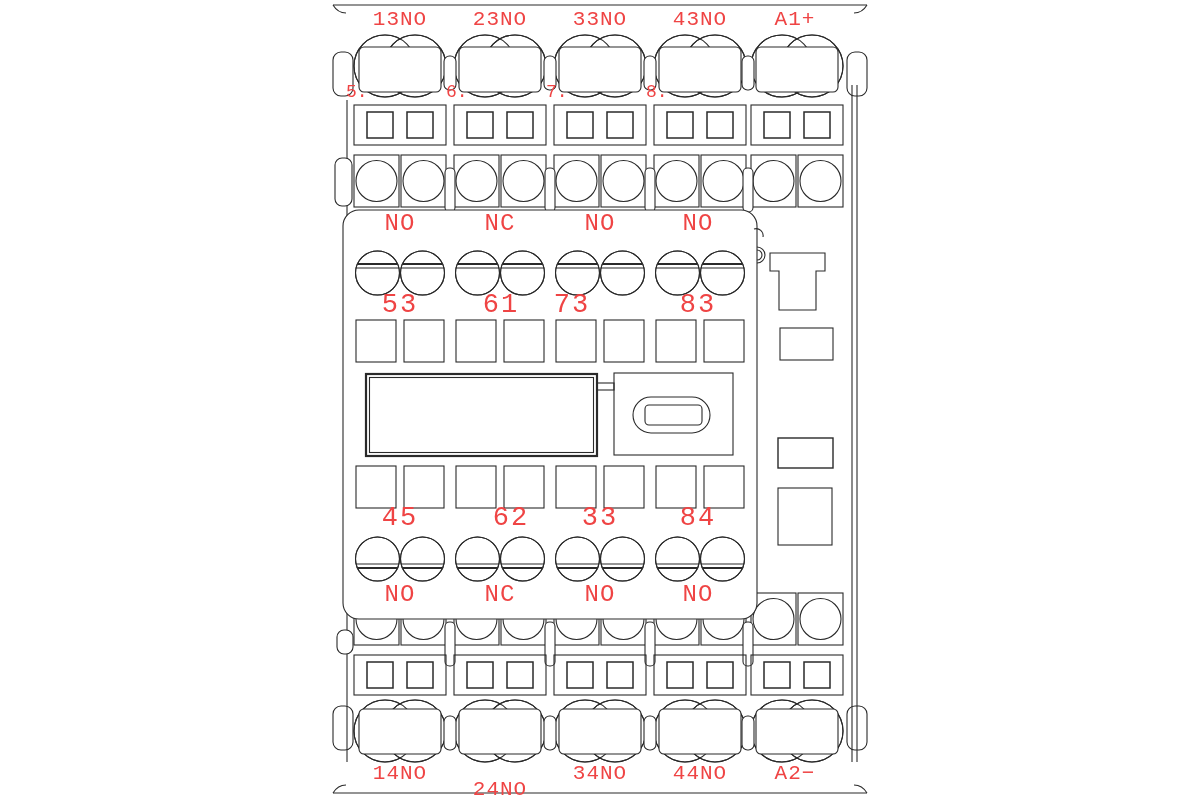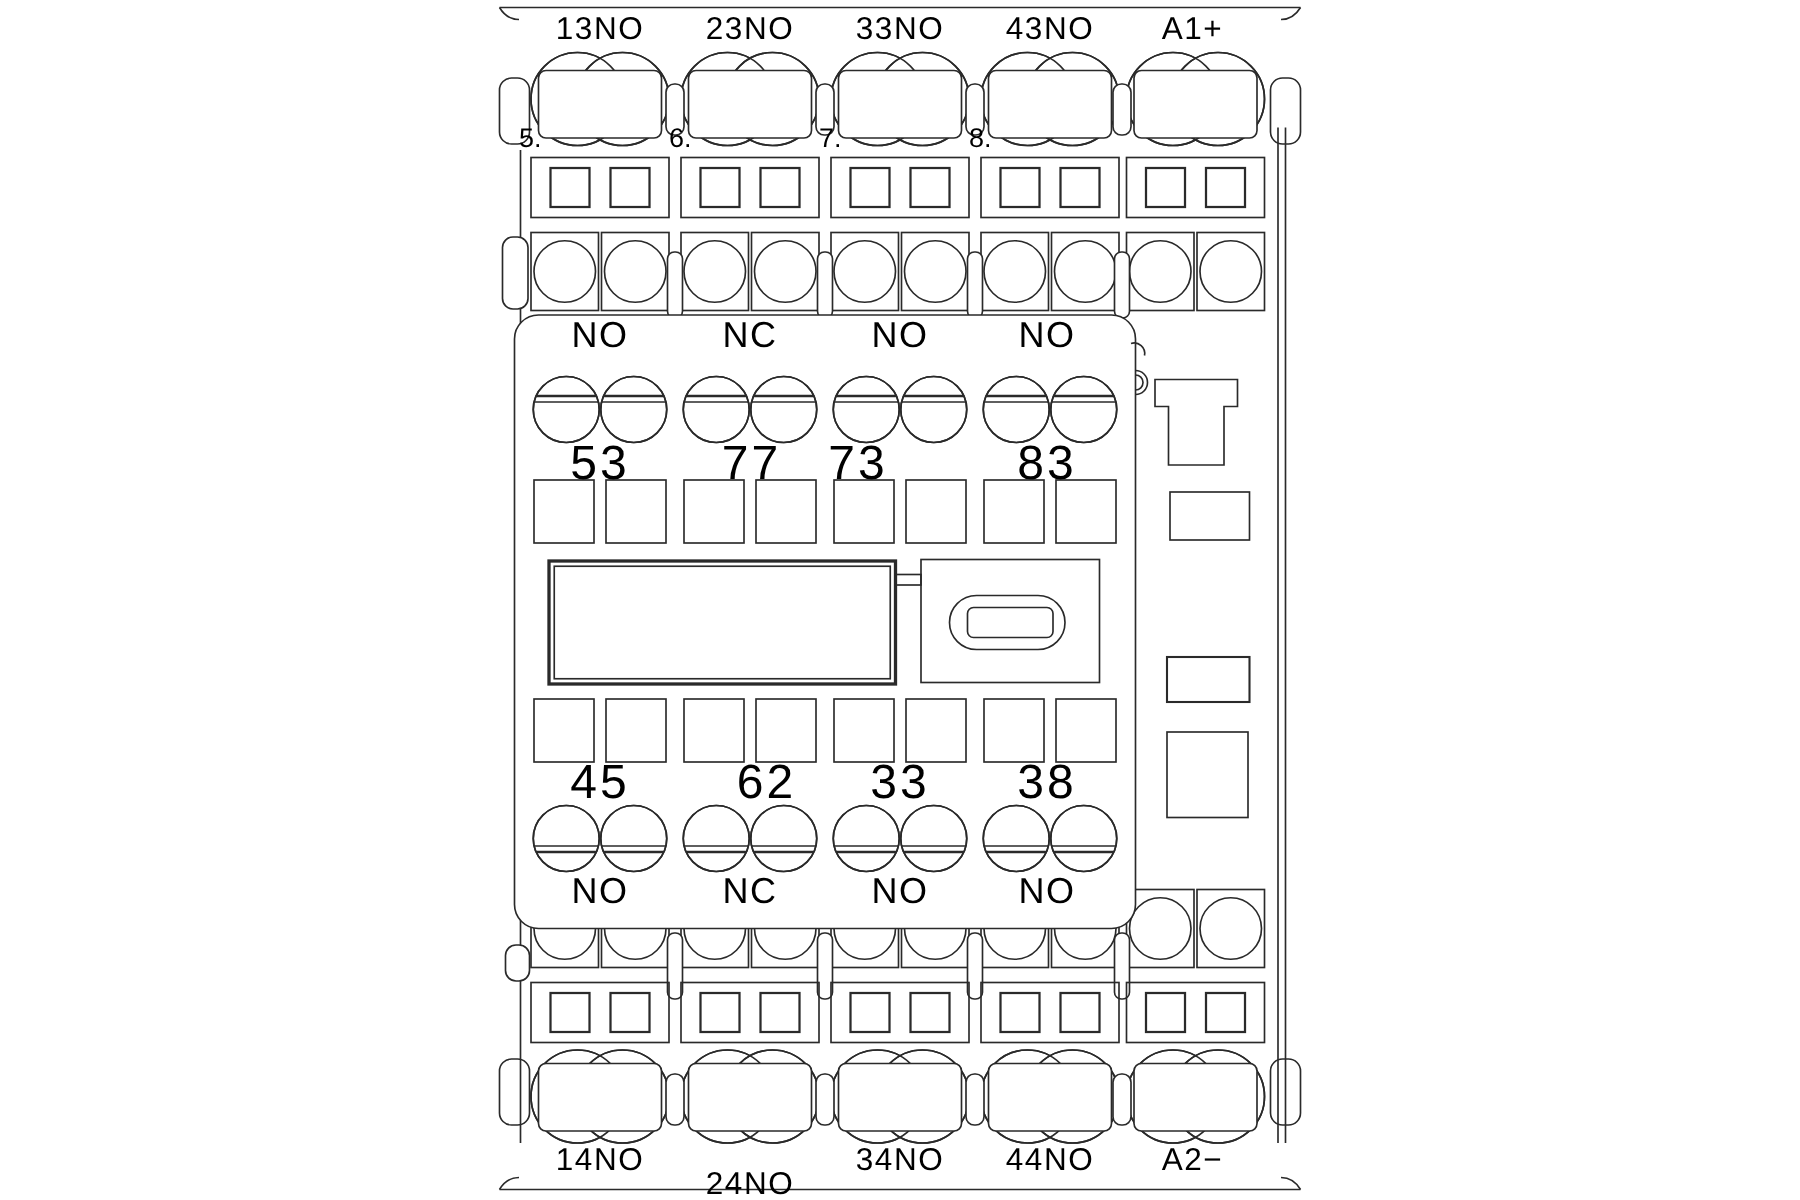--- a/index.html
+++ b/index.html
@@ -1,25 +1,25 @@
 <!DOCTYPE html>
 <html><head>
 <meta charset="utf-8">
 <style>
   html,body{margin:0;padding:0;background:#ffffff;}
   .stage{position:relative;width:1200px;height:800px;background:#ffffff;overflow:hidden;
          font-family:"DejaVu Sans",sans-serif;}
   #art{position:absolute;left:0;top:0;}
   .labels{position:absolute;left:0;top:0;width:100%;height:100%;pointer-events:none;}
-  .lbl{position:absolute;color:#000000;white-space:nowrap;transform:translateX(-50%);
-       font-family:Liberation Sans, sans-serif;}
+  .lbl{position:absolute;color:#ef4444;white-space:nowrap;transform:translateX(-50%);
+       font-family:Liberation Mono, monospace;}
   .term{font-size:21px;letter-spacing:1px;}
   .cnum{font-size:18px;transform:none;letter-spacing:0;}
   .ctype{font-size:24px;letter-spacing:1px;}
-  .cnumber{font-size:32px;letter-spacing:2px;}
+  .cnumber{font-size:27px;letter-spacing:2px;}
 </style>
 </head>
 <body>
 
 <div class="stage">
   <svg id="art" width="1200" height="800" viewBox="0 0 1200 800">
       <g>
         <line x1="333" y1="5" x2="867" y2="5" stroke="#2a2a2a" stroke-width="1.1" fill="none"></line>
         <path d="M333,5 C336,10 340,13 346,13" stroke="#2a2a2a" stroke-width="1.1" fill="none"></path>
         <path d="M867,5 C864,10 860,13 854,13" stroke="#2a2a2a" stroke-width="1.1" fill="none"></path>
@@ -312,28 +312,28 @@
     <span class="lbl cnum" style="left:446px;top:82px">6.</span>
     <span class="lbl cnum" style="left:546px;top:82px">7.</span>
     <span class="lbl cnum" style="left:646px;top:82px">8.</span>
 
     <span class="lbl ctype" style="left:400px;top:210px">NO</span>
     <span class="lbl ctype" style="left:500px;top:210px">NC</span>
     <span class="lbl ctype" style="left:600px;top:210px">NO</span>
     <span class="lbl ctype" style="left:698px;top:210px">NO</span>
 
     <span class="lbl cnumber" style="left:400px;top:290px">53</span>
-    <span class="lbl cnumber" style="left:501px;top:290px">77</span>
+    <span class="lbl cnumber" style="left:501px;top:290px">61</span>
     <span class="lbl cnumber" style="left:572px;top:290px">73</span>
     <span class="lbl cnumber" style="left:698px;top:290px">83</span>
 
     <span class="lbl cnumber" style="left:400px;top:503px">45</span>
     <span class="lbl cnumber" style="left:511px;top:503px">62</span>
     <span class="lbl cnumber" style="left:600px;top:503px">33</span>
-    <span class="lbl cnumber" style="left:698px;top:503px">38</span>
+    <span class="lbl cnumber" style="left:698px;top:503px">84</span>
 
     <span class="lbl ctype" style="left:400px;top:581px">NO</span>
     <span class="lbl ctype" style="left:500px;top:581px">NC</span>
     <span class="lbl ctype" style="left:600px;top:581px">NO</span>
     <span class="lbl ctype" style="left:698px;top:581px">NO</span>
 
     <span class="lbl term" style="left:400px;top:762px">14NO</span>
     <span class="lbl term" style="left:500px;top:778px">24NO</span>
     <span class="lbl term" style="left:600px;top:762px">34NO</span>
     <span class="lbl term" style="left:700px;top:762px">44NO</span>

